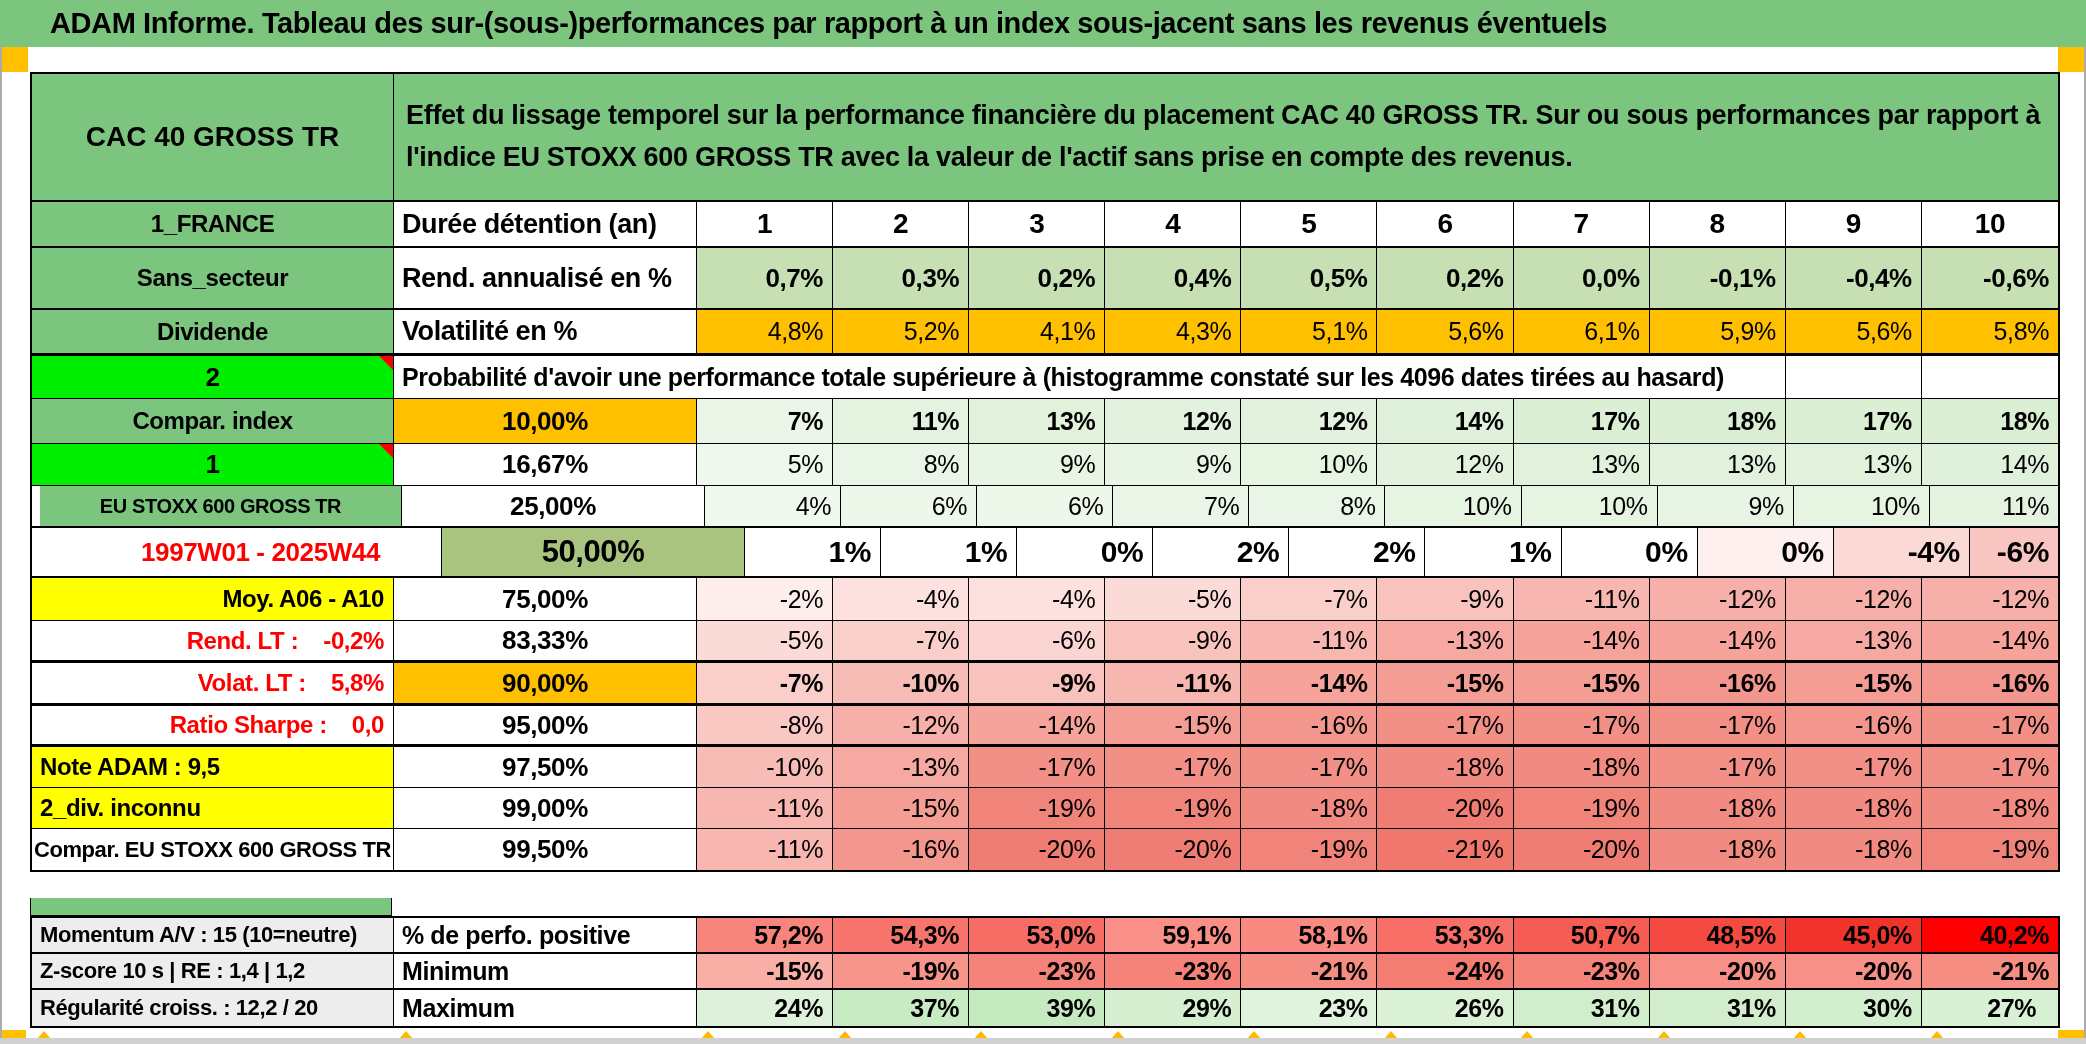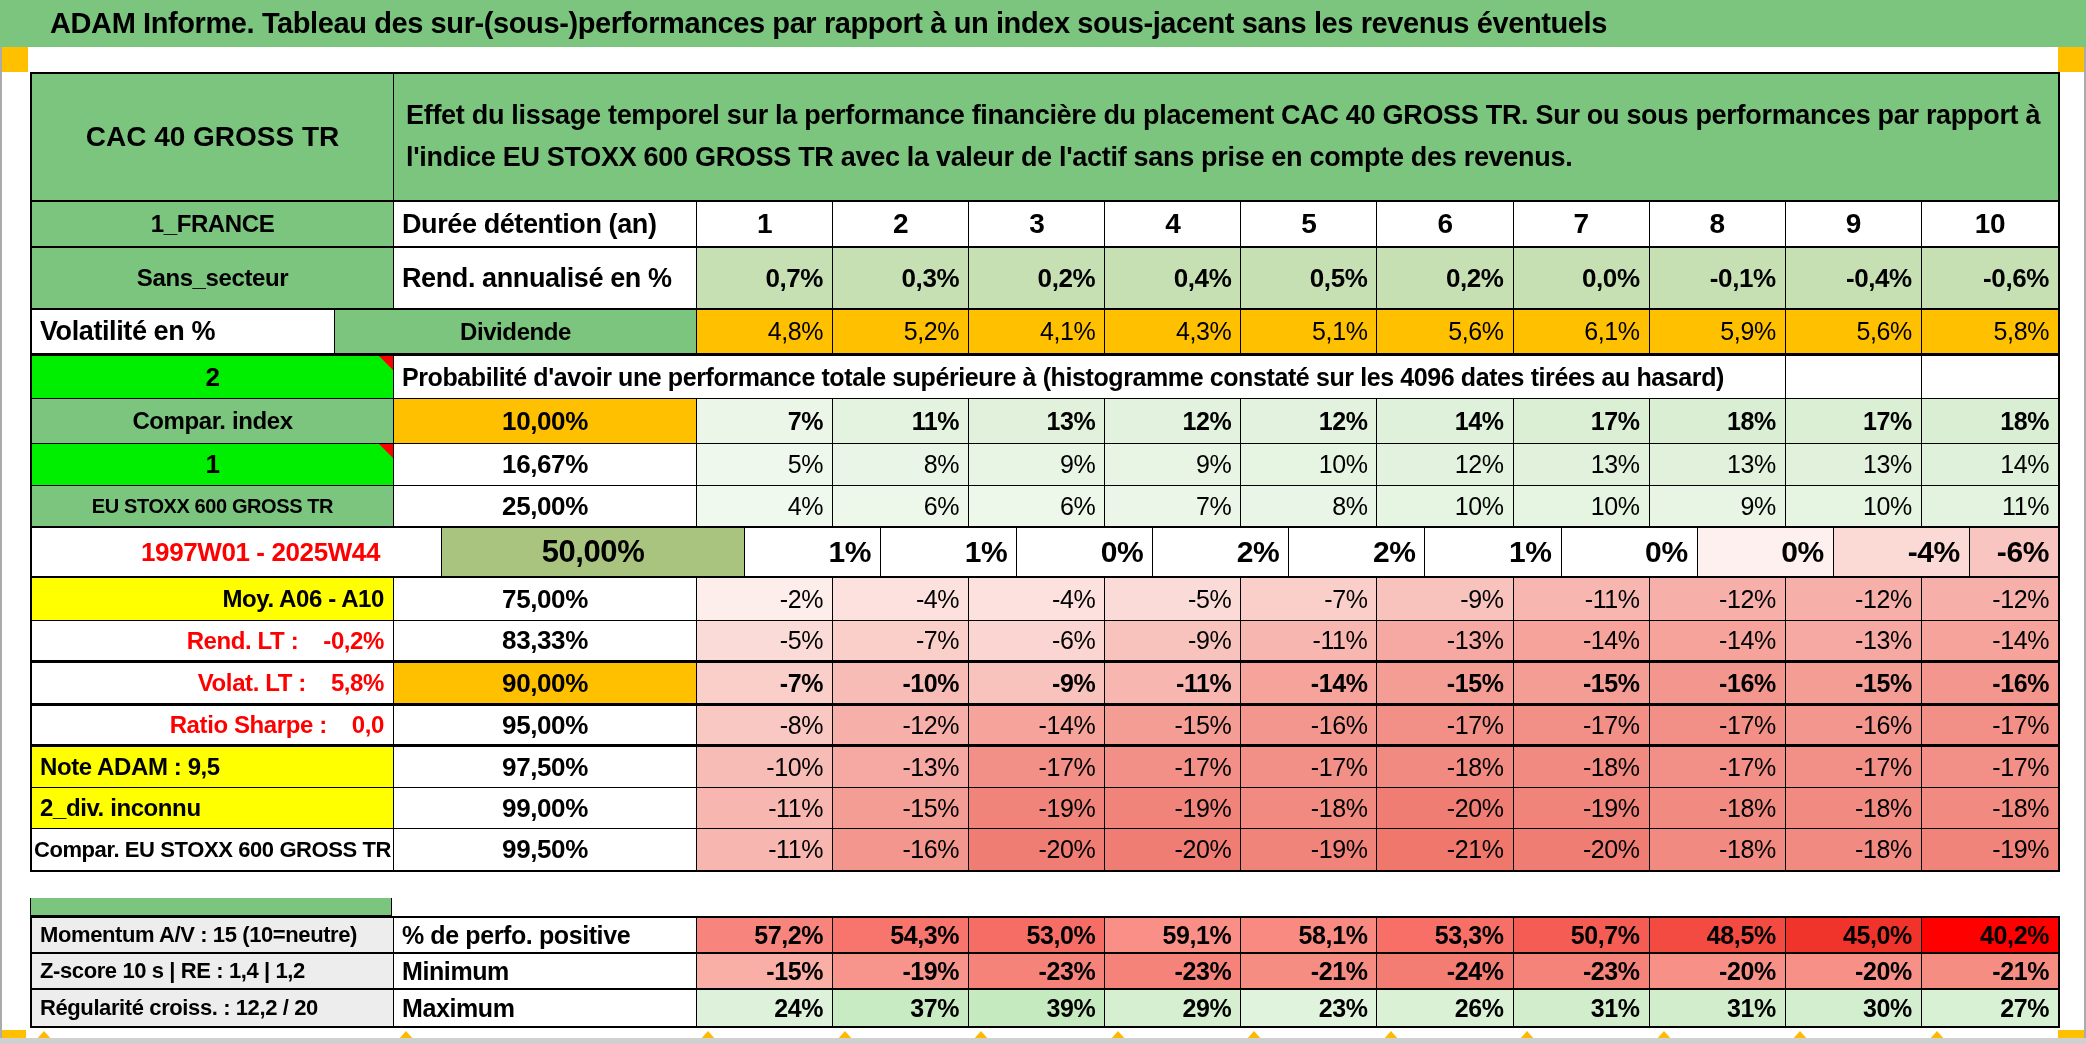--- a/index.html
+++ b/index.html
@@ -70,22 +70,22 @@
           <div class="cell" style="flex: 0 0 136.1px; width: 136.1px; background: rgb(198, 224, 180); font-weight: 700; font-size: 26px; justify-content: flex-end; padding-right: 9px;">0,2%</div>
           <div class="cell" style="flex: 0 0 136.1px; width: 136.1px; background: rgb(198, 224, 180); font-weight: 700; font-size: 26px; justify-content: flex-end; padding-right: 9px;">0,4%</div>
           <div class="cell" style="flex: 0 0 136.1px; width: 136.1px; background: rgb(198, 224, 180); font-weight: 700; font-size: 26px; justify-content: flex-end; padding-right: 9px;">0,5%</div>
           <div class="cell" style="flex: 0 0 136.1px; width: 136.1px; background: rgb(198, 224, 180); font-weight: 700; font-size: 26px; justify-content: flex-end; padding-right: 9px;">0,2%</div>
           <div class="cell" style="flex: 0 0 136.1px; width: 136.1px; background: rgb(198, 224, 180); font-weight: 700; font-size: 26px; justify-content: flex-end; padding-right: 9px;">0,0%</div>
           <div class="cell" style="flex: 0 0 136.1px; width: 136.1px; background: rgb(198, 224, 180); font-weight: 700; font-size: 26px; justify-content: flex-end; padding-right: 9px;">-0,1%</div>
           <div class="cell" style="flex: 0 0 136.1px; width: 136.1px; background: rgb(198, 224, 180); font-weight: 700; font-size: 26px; justify-content: flex-end; padding-right: 9px;">-0,4%</div>
           <div class="cell last" style="flex: 1 1 auto; background: rgb(198, 224, 180); font-weight: 700; font-size: 26px; justify-content: flex-end; padding-right: 9px;">-0,6%</div>
         </div>
         <div class="trow" style="height: 46px; border-bottom: 3px solid rgb(0, 0, 0);">
+          <div class="cell" style="flex: 0 0 362px; width: 362px; background: rgb(124, 197, 126); font-weight: 700; font-size: 24px; justify-content: center;">Dividende</div>
           <div class="cell" style="flex: 0 0 303px; width: 303px; background: rgb(255, 255, 255); font-weight: 700; font-size: 27px; justify-content: flex-start; padding-left: 8px;">Volatilité en %</div>
-          <div class="cell" style="flex: 0 0 362px; width: 362px; background: rgb(124, 197, 126); font-weight: 700; font-size: 24px; justify-content: center;">Dividende</div>
           <div class="cell" style="flex: 0 0 136.1px; width: 136.1px; background: rgb(255, 192, 0); font-weight: 400; font-size: 25px; justify-content: flex-end; padding-right: 9px;">4,8%</div>
           <div class="cell" style="flex: 0 0 136.1px; width: 136.1px; background: rgb(255, 192, 0); font-weight: 400; font-size: 25px; justify-content: flex-end; padding-right: 9px;">5,2%</div>
           <div class="cell" style="flex: 0 0 136.1px; width: 136.1px; background: rgb(255, 192, 0); font-weight: 400; font-size: 25px; justify-content: flex-end; padding-right: 9px;">4,1%</div>
           <div class="cell" style="flex: 0 0 136.1px; width: 136.1px; background: rgb(255, 192, 0); font-weight: 400; font-size: 25px; justify-content: flex-end; padding-right: 9px;">4,3%</div>
           <div class="cell" style="flex: 0 0 136.1px; width: 136.1px; background: rgb(255, 192, 0); font-weight: 400; font-size: 25px; justify-content: flex-end; padding-right: 9px;">5,1%</div>
           <div class="cell" style="flex: 0 0 136.1px; width: 136.1px; background: rgb(255, 192, 0); font-weight: 400; font-size: 25px; justify-content: flex-end; padding-right: 9px;">5,6%</div>
           <div class="cell" style="flex: 0 0 136.1px; width: 136.1px; background: rgb(255, 192, 0); font-weight: 400; font-size: 25px; justify-content: flex-end; padding-right: 9px;">6,1%</div>
           <div class="cell" style="flex: 0 0 136.1px; width: 136.1px; background: rgb(255, 192, 0); font-weight: 400; font-size: 25px; justify-content: flex-end; padding-right: 9px;">5,9%</div>
           <div class="cell" style="flex: 0 0 136.1px; width: 136.1px; background: rgb(255, 192, 0); font-weight: 400; font-size: 25px; justify-content: flex-end; padding-right: 9px;">5,6%</div>
           <div class="cell last" style="flex: 1 1 auto; background: rgb(255, 192, 0); font-weight: 400; font-size: 25px; justify-content: flex-end; padding-right: 9px;">5,8%</div>
@@ -118,21 +118,21 @@
           <div class="cell" style="flex: 0 0 136.1px; width: 136.1px; background: rgb(232, 245, 228); font-weight: 400; font-size: 25px; justify-content: flex-end; padding-right: 9px;">9%</div>
           <div class="cell" style="flex: 0 0 136.1px; width: 136.1px; background: rgb(232, 245, 228); font-weight: 400; font-size: 25px; justify-content: flex-end; padding-right: 9px;">9%</div>
           <div class="cell" style="flex: 0 0 136.1px; width: 136.1px; background: rgb(230, 244, 226); font-weight: 400; font-size: 25px; justify-content: flex-end; padding-right: 9px;">10%</div>
           <div class="cell" style="flex: 0 0 136.1px; width: 136.1px; background: rgb(227, 242, 222); font-weight: 400; font-size: 25px; justify-content: flex-end; padding-right: 9px;">12%</div>
           <div class="cell" style="flex: 0 0 136.1px; width: 136.1px; background: rgb(225, 241, 220); font-weight: 400; font-size: 25px; justify-content: flex-end; padding-right: 9px;">13%</div>
           <div class="cell" style="flex: 0 0 136.1px; width: 136.1px; background: rgb(225, 241, 220); font-weight: 400; font-size: 25px; justify-content: flex-end; padding-right: 9px;">13%</div>
           <div class="cell" style="flex: 0 0 136.1px; width: 136.1px; background: rgb(225, 241, 220); font-weight: 400; font-size: 25px; justify-content: flex-end; padding-right: 9px;">13%</div>
           <div class="cell last" style="flex: 1 1 auto; background: rgb(223, 241, 218); font-weight: 400; font-size: 25px; justify-content: flex-end; padding-right: 9px;">14%</div>
         </div>
         <div class="trow" style="height: 42px; border-bottom: 2px solid rgb(0, 0, 0);">
-          <div class="cell" style="flex: 0 0 362px; width: 362px; background: rgb(124, 197, 126); font-weight: 700; font-size: 20px; justify-content: center;">EU STOXX 600 GROSS TR</div>
+          <div class="cell" style="flex: 0 0 362px; width: 362px; background: rgb(124, 197, 126); font-weight: 700; font-size: 20px; justify-content: center; margin-left: 8px;">EU STOXX 600 GROSS TR</div>
           <div class="cell" style="flex: 0 0 303px; width: 303px; background: rgb(255, 255, 255); font-weight: 700; font-size: 26px; justify-content: center;">25,00%</div>
           <div class="cell" style="flex: 0 0 136.1px; width: 136.1px; background: rgb(240, 249, 238); font-weight: 400; font-size: 25px; justify-content: flex-end; padding-right: 9px;">4%</div>
           <div class="cell" style="flex: 0 0 136.1px; width: 136.1px; background: rgb(237, 247, 234); font-weight: 400; font-size: 25px; justify-content: flex-end; padding-right: 9px;">6%</div>
           <div class="cell" style="flex: 0 0 136.1px; width: 136.1px; background: rgb(237, 247, 234); font-weight: 400; font-size: 25px; justify-content: flex-end; padding-right: 9px;">6%</div>
           <div class="cell" style="flex: 0 0 136.1px; width: 136.1px; background: rgb(235, 246, 232); font-weight: 400; font-size: 25px; justify-content: flex-end; padding-right: 9px;">7%</div>
           <div class="cell" style="flex: 0 0 136.1px; width: 136.1px; background: rgb(233, 245, 230); font-weight: 400; font-size: 25px; justify-content: flex-end; padding-right: 9px;">8%</div>
           <div class="cell" style="flex: 0 0 136.1px; width: 136.1px; background: rgb(230, 244, 226); font-weight: 400; font-size: 25px; justify-content: flex-end; padding-right: 9px;">10%</div>
           <div class="cell" style="flex: 0 0 136.1px; width: 136.1px; background: rgb(230, 244, 226); font-weight: 400; font-size: 25px; justify-content: flex-end; padding-right: 9px;">10%</div>
           <div class="cell" style="flex: 0 0 136.1px; width: 136.1px; background: rgb(232, 245, 228); font-weight: 400; font-size: 25px; justify-content: flex-end; padding-right: 9px;">9%</div>
           <div class="cell" style="flex: 0 0 136.1px; width: 136.1px; background: rgb(230, 244, 226); font-weight: 400; font-size: 25px; justify-content: flex-end; padding-right: 9px;">10%</div>
@@ -290,21 +290,21 @@
           <div class="cell" style="flex: 0 0 303px; width: 303px; background: rgb(255, 255, 255); font-weight: 700; font-size: 25px; justify-content: flex-start; padding-left: 8px;">Maximum</div>
           <div class="cell" style="flex: 0 0 136.1px; width: 136.1px; background: rgb(222, 242, 219); font-weight: 700; font-size: 25px; justify-content: flex-end; padding-right: 9px;">24%</div>
           <div class="cell" style="flex: 0 0 136.1px; width: 136.1px; background: rgb(201, 235, 195); font-weight: 700; font-size: 25px; justify-content: flex-end; padding-right: 9px;">37%</div>
           <div class="cell" style="flex: 0 0 136.1px; width: 136.1px; background: rgb(198, 234, 191); font-weight: 700; font-size: 25px; justify-content: flex-end; padding-right: 9px;">39%</div>
           <div class="cell" style="flex: 0 0 136.1px; width: 136.1px; background: rgb(213, 239, 208); font-weight: 700; font-size: 25px; justify-content: flex-end; padding-right: 9px;">29%</div>
           <div class="cell" style="flex: 0 0 136.1px; width: 136.1px; background: rgb(224, 243, 221); font-weight: 700; font-size: 25px; justify-content: flex-end; padding-right: 9px;">23%</div>
           <div class="cell" style="flex: 0 0 136.1px; width: 136.1px; background: rgb(218, 241, 214); font-weight: 700; font-size: 25px; justify-content: flex-end; padding-right: 9px;">26%</div>
           <div class="cell" style="flex: 0 0 136.1px; width: 136.1px; background: rgb(209, 237, 204); font-weight: 700; font-size: 25px; justify-content: flex-end; padding-right: 9px;">31%</div>
           <div class="cell" style="flex: 0 0 136.1px; width: 136.1px; background: rgb(209, 237, 204); font-weight: 700; font-size: 25px; justify-content: flex-end; padding-right: 9px;">31%</div>
           <div class="cell" style="flex: 0 0 136.1px; width: 136.1px; background: rgb(211, 238, 206); font-weight: 700; font-size: 25px; justify-content: flex-end; padding-right: 9px;">30%</div>
-          <div class="cell last" style="flex: 1 1 auto; background: rgb(216, 240, 212); font-weight: 700; font-size: 25px; justify-content: flex-end; padding-right: 9px;">27%</div>
+          <div class="cell last" style="flex: 1 1 auto; background: rgb(216, 240, 212); font-weight: 700; font-size: 25px; justify-content: flex-end; padding-right: 22px;">27%</div>
         </div>
       </div>
   </div>
 
   <div id="carets">
       <div class="caret" style="left: 36px; top: 1031px; border-bottom-color: rgb(255, 185, 0);"></div>
       <div class="caret" style="left: 398px; top: 1031px; border-bottom-color: rgb(255, 185, 0);"></div>
       <div class="caret" style="left: 700px; top: 1031px; border-bottom-color: rgb(255, 185, 0);"></div>
       <div class="caret" style="left: 837px; top: 1031px; border-bottom-color: rgb(255, 185, 0);"></div>
       <div class="caret" style="left: 973px; top: 1031px; border-bottom-color: rgb(255, 185, 0);"></div>

